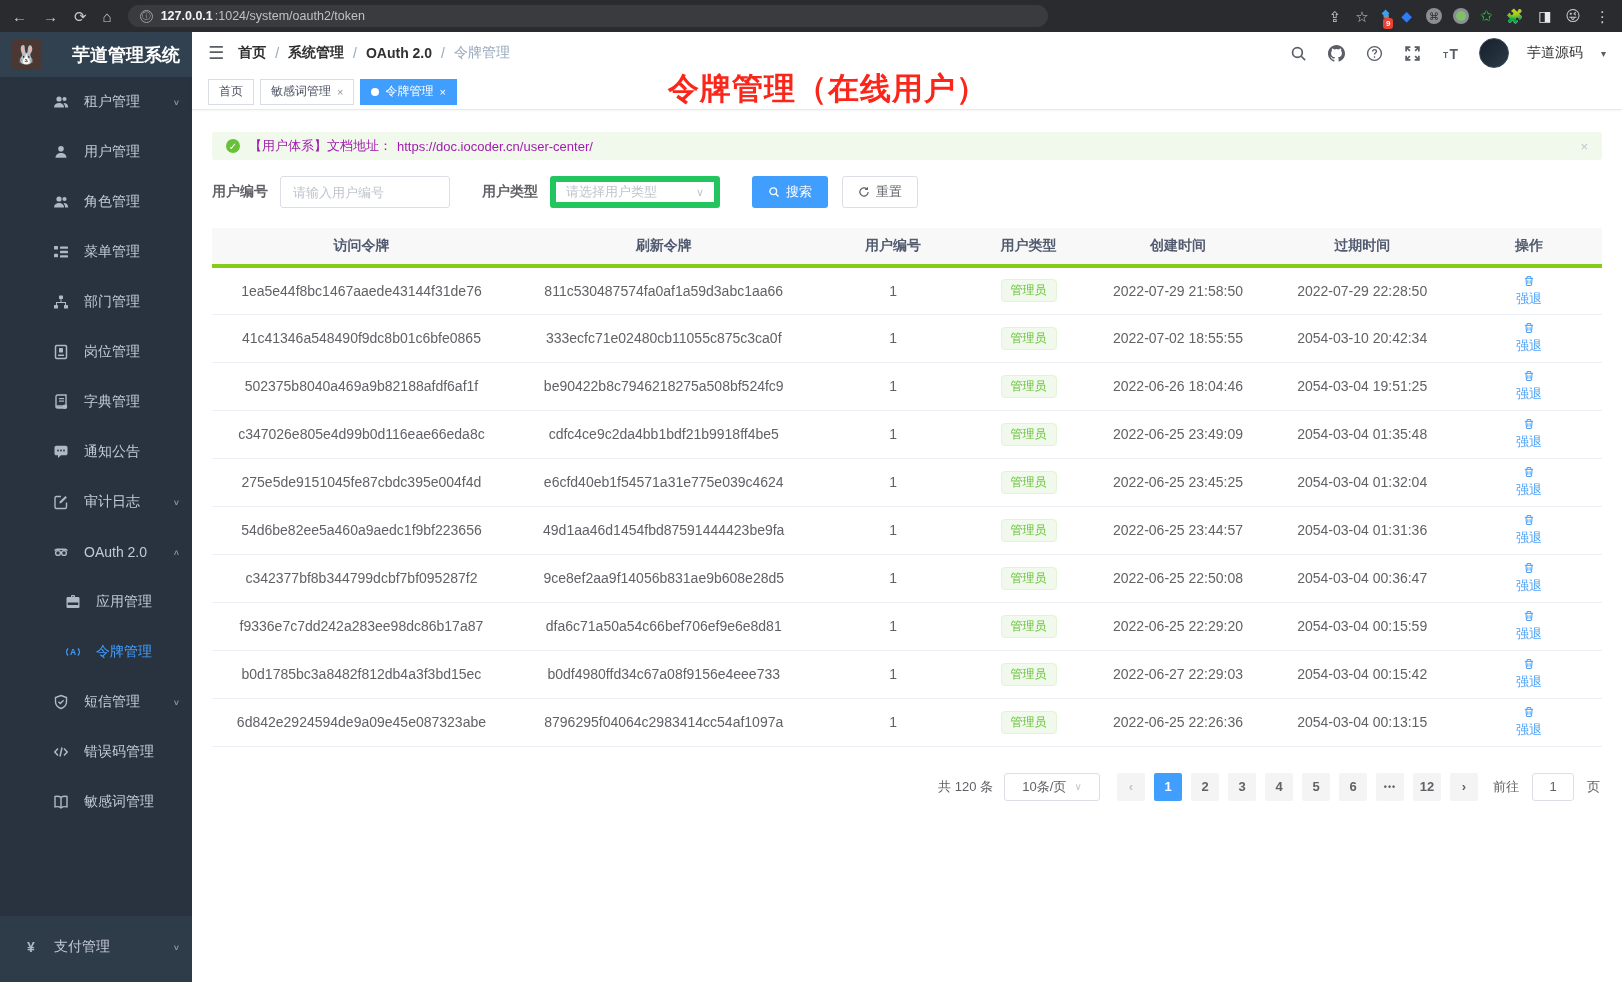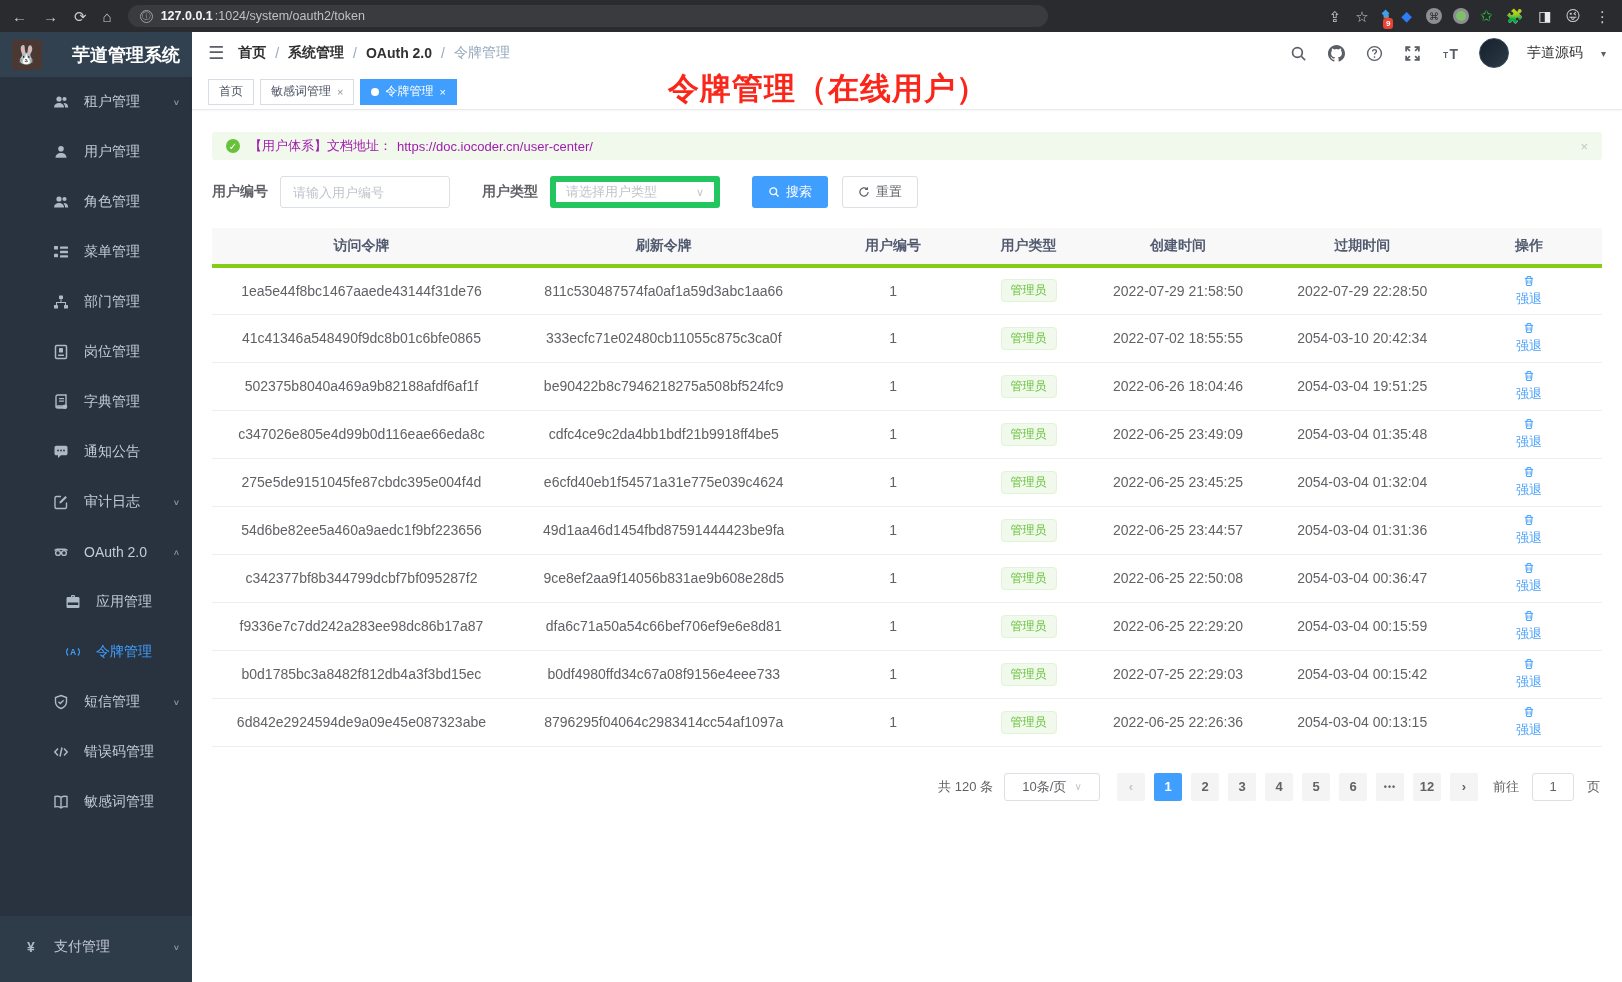--- a/index.html
+++ b/index.html
@@ -640,21 +640,21 @@
                     </svg>
                   </span>
                   <span>强退</span>
                 </span></td>
             </tr>
             <tr>
               <td>b0d1785bc3a8482f812db4a3f3bd15ec</td>
               <td>b0df4980ffd34c67a08f9156e4eee733</td>
               <td>1</td>
               <td><span class="badge-success">管理员</span></td>
-              <td>2022-07-25 22:29:03</td>
+              <td>2022-06-27 22:29:03</td>
               <td>2054-03-04 00:15:42</td>
               <td><span class="act-link">
                   <span style="display:inline-flex;">
                     <svg viewBox="0 0 16 16" fill="none" stroke="currentColor" stroke-width="1.4">
                       <path d="M2.5 4.5h11"></path>
                       <path d="M5.5 4.5V3a1 1 0 0 1 1-1h3a1 1 0 0 1 1 1v1.5"></path>
                       <path d="M4 4.5l.6 8.5a1 1 0 0 0 1 .9h4.8a1 1 0 0 0 1-.9l.6-8.5"></path>
                       <line x1="6.5" y1="7" x2="6.5" y2="11.5"></line>
                       <line x1="9.5" y1="7" x2="9.5" y2="11.5"></line>
                     </svg>

